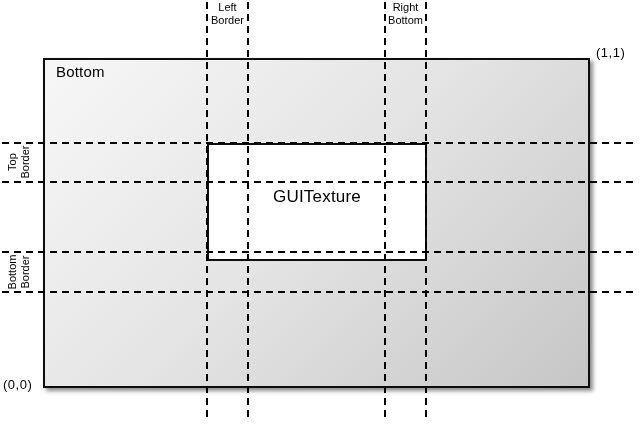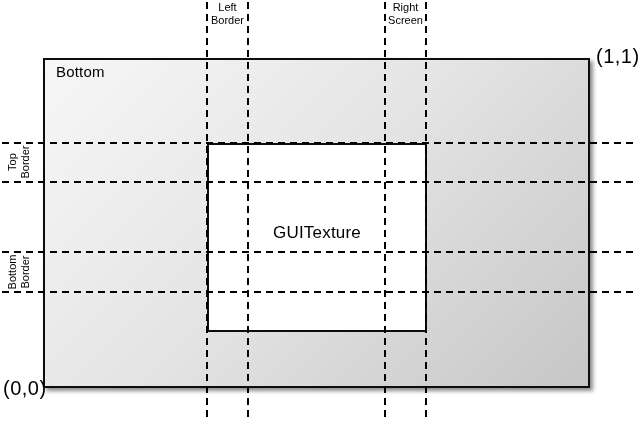--- a/index.html
+++ b/index.html
@@ -40,21 +40,21 @@
     position: absolute;
     left: 11px; top: 3px;
     font-size: 15px;
     letter-spacing: 0.2px;
   }
 
   
   .texture {
     position: absolute;
     left: 207px; top: 143px;
-    width: 220px; height: 189px;
+    width: 220px; height: 118px;
     border: 2px solid #0d0d0d;
     background: var(--texture-fill);
     z-index: 2;
     display: flex;
     align-items: center;
     justify-content: center;
   }
   .texture-label {
     font-size: 17px;
     margin-top: -10px;
@@ -115,21 +115,21 @@
     transform: rotate(-90deg);
     font-size: 11px;
     line-height: 13px;
     text-align: center;
     white-space: pre-line;
   }
 
   
   .coord {
     position: absolute;
-    font-size: 20px;
+    font-size: 13px;
     z-index: 4;
     letter-spacing: 0.5px;
     text-align: center;
   }
   .coord-max    { left: 596px; top: 45px; }
   .coord-origin { left: 3px;  top: 377px; }
 </style>
 </head>
 <body>
 
@@ -149,21 +149,21 @@
   <div class="hline hline-bottom-outer"></div>
 
   <div class="vline vline-left-outer"></div>
   <div class="vline vline-left-inner"></div>
   <div class="vline vline-right-inner"></div>
   <div class="vline vline-right-outer"></div>
 
   <div class="border-label-h label-left">Left
 Border</div>
   <div class="border-label-h label-right">Right
-Screen</div>
+Bottom</div>
 
   <div class="border-label-v label-top">
     <span>Top
 Border</span>
   </div>
   <div class="border-label-v label-bottom">
     <span>Bottom
 Border</span>
   </div>
 

